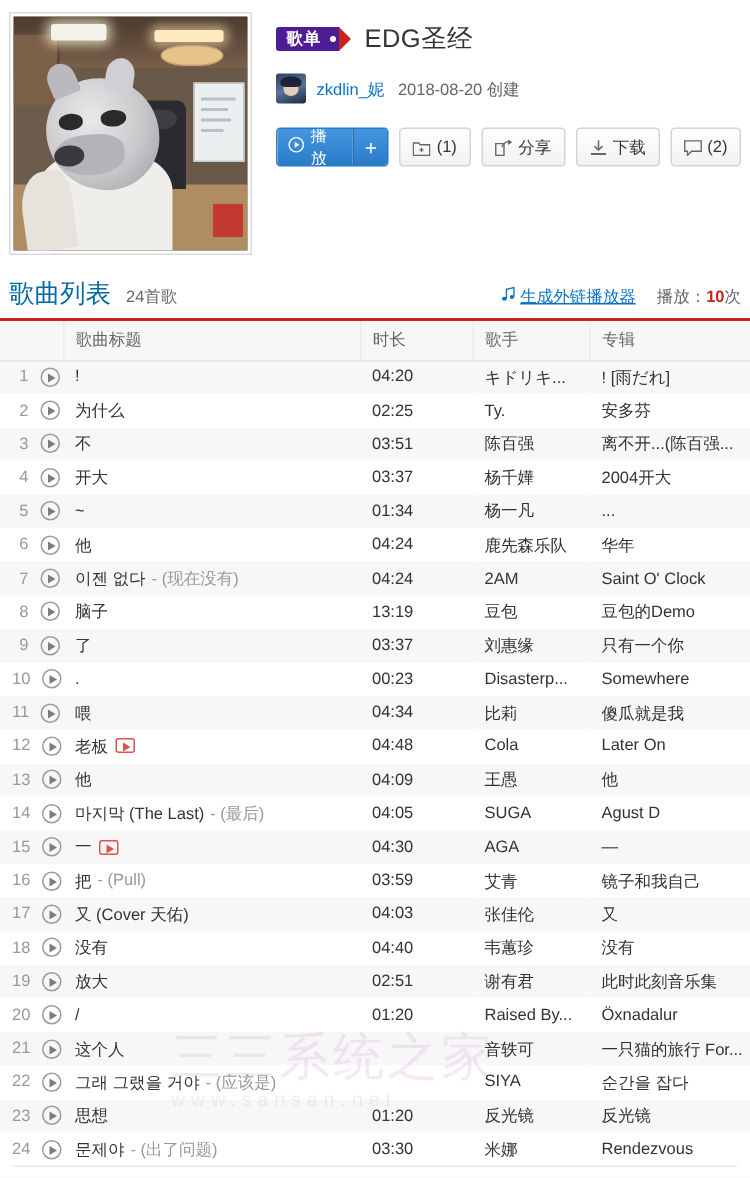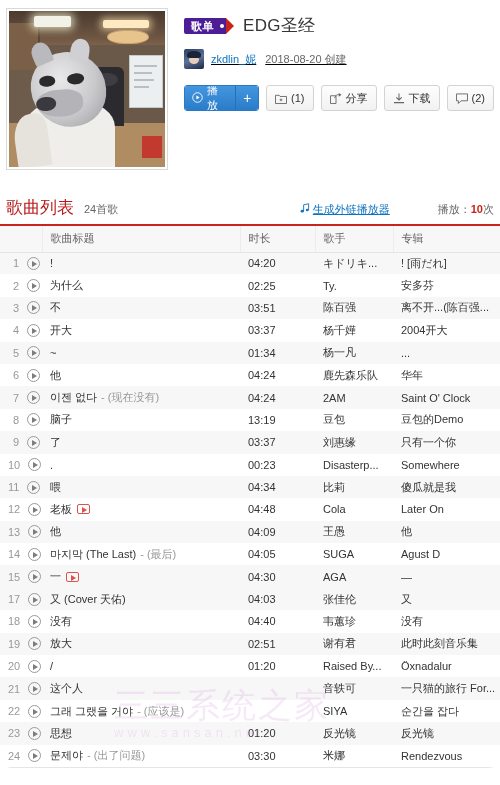--- a/index.html
+++ b/index.html
@@ -91,21 +91,21 @@
     width: 4px; height: 4px; border-radius: 50%;
     background: #fff;
   }
   .pl-title {
     font-size: 17px;
     color: #333;
     margin-left: 17px;
     font-weight: normal;
     letter-spacing: .3px;
   }
-  .author-row { display: flex; align-items: center; margin-top: 12px; text-decoration: underline; }
+  .author-row { display: flex; align-items: center; margin-top: 12px; }
   .avatar {
     width: 20px; height: 20px;
     border-radius: 2px;
     background: linear-gradient(160deg,#2a3f66 0%,#5d7299 50%,#1b2742 100%);
     position: relative; overflow: hidden;
     flex: 0 0 auto;
   }
   .avatar::before {
     content:""; position:absolute; left:24%; top:28%;
     width:52%; height:46%; border-radius:50%;
@@ -157,23 +157,23 @@
     width: 24px;
   }
 
   
   .list-head {
     display: flex; align-items: flex-end;
     padding: 0 6px 5px 6px;
     border-bottom: 2px solid #c8241c;
     margin: 6px 0 0 0;
   }
-  .list-title { font-size: 17px; color: #b91c1c; margin-top: 12px; }
+  .list-title { font-size: 17px; color: #0369a1; }
   .song-count { font-size: 11px; color: #666; margin-left: 10px; padding-bottom: 2px; }
-  .list-head-right { margin-left: auto; display:flex; align-items: baseline; padding-bottom: 2px; gap: 34px; }
+  .list-head-right { margin-left: auto; display:flex; align-items: baseline; padding-bottom: 2px; }
   .extlink { font-size: 11px; color: #0c73c2; text-decoration: underline; display:flex; align-items:center;}
   .extlink .gl { margin-right: 3px; color:#0c73c2; text-decoration:none;}
   .playcount { font-size: 11px; color: #666; margin-left: 14px; }
   .playcount b { color: #c8241c; font-weight: bold; }
 
   table.songs { width: 100%; border-collapse: collapse; table-layout: fixed; }
   table.songs th {
     background: #f7f7f7;
     border-bottom: 1px solid #e5e5e5;
     font-weight: normal;
@@ -635,20 +635,37 @@
             <td>
               <div class="rowwrap">
                 <span class="sname">一</span>
                 <span class="mv-ico"></span>
               </div>
             </td>
             <td>04:30</td>
             <td>AGA</td>
             <td>—</td>
           </tr>
+          <tr class="even">
+            <td class="idx">
+              <div class="idx-cell">
+                <span class="idx-num">16</span>
+                <span class="play-ico"></span>
+              </div>
+            </td>
+            <td>
+              <div class="rowwrap">
+                <span class="sname">把</span>
+                <span class="salias" style="margin-left: 4px;">- (Pull)</span>
+              </div>
+            </td>
+            <td>03:59</td>
+            <td>艾青</td>
+            <td>镜子和我自己</td>
+          </tr>
           <tr class="odd">
             <td class="idx">
               <div class="idx-cell">
                 <span class="idx-num">17</span>
                 <span class="play-ico"></span>
               </div>
             </td>
             <td>
               <div class="rowwrap">
                 <span class="sname">又 (Cover 天佑)</span>

